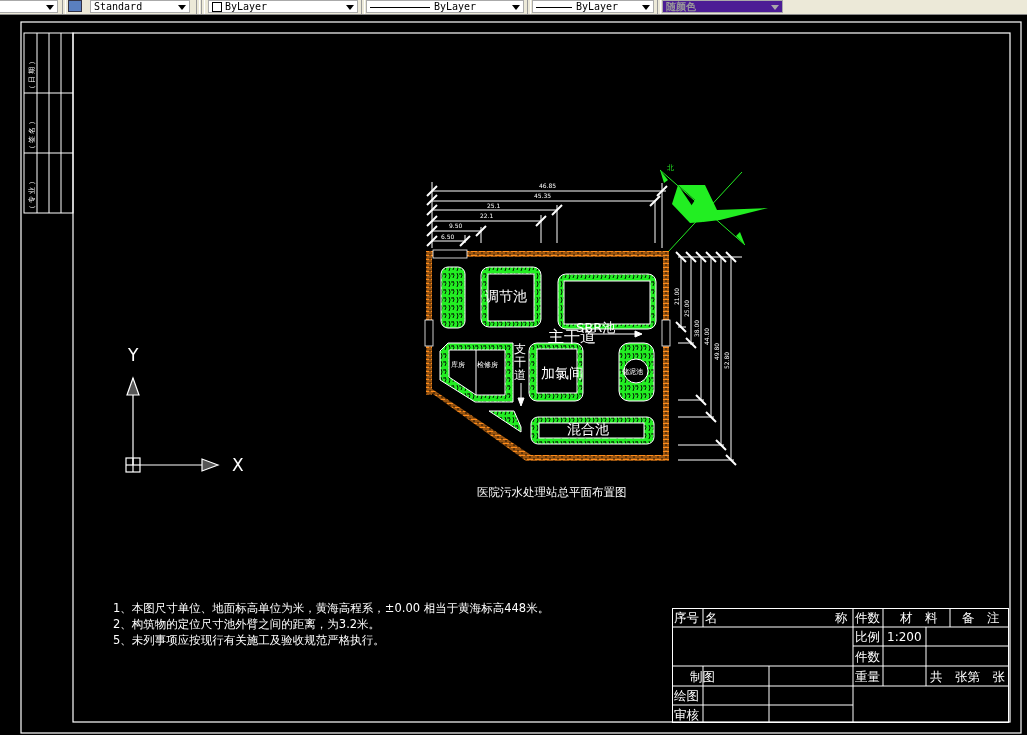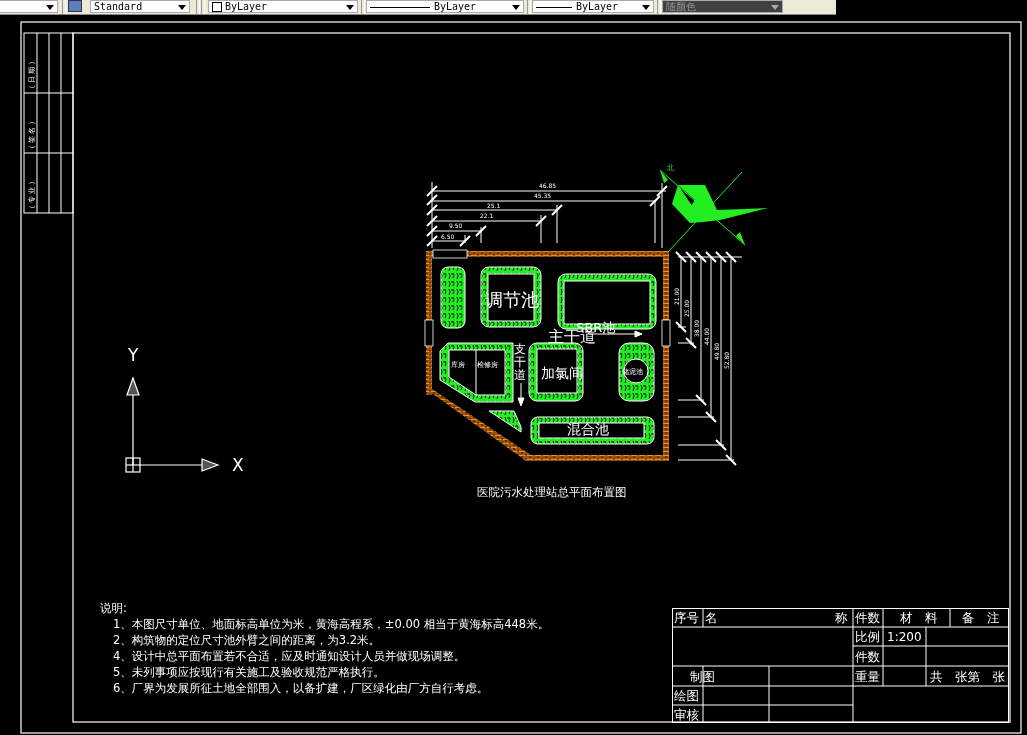--- a/index.html
+++ b/index.html
@@ -1,23 +1,23 @@
 <!DOCTYPE html>
 <html><head>
 <meta charset="utf-8">
 <style>
   html, body { margin:0; padding:0; }
   body { width:1027px; height:735px; background:#000; position:relative; overflow:hidden;
          font-family:"DejaVu Sans", sans-serif; }
-  .toolbar { position:absolute; left:0; top:0; width:836px; height:15px; background:#ece9d8;
+  .toolbar { position:absolute; left:0; top:0; width:1027px; height:15px; background:#ece9d8;
              border-bottom:1px solid #888; box-sizing:border-box; }
   .tb-field { position:absolute; top:0; height:13px; background:#fff; border:1px solid #aaa;
               box-sizing:border-box; font-family:"DejaVu Sans Mono", monospace; font-size:10px;
               line-height:11px; color:#000; padding-left:3px; white-space:nowrap; overflow:hidden; }
-  .tb-field.disabled { background:#404040; color:#999; }
+  .tb-field.disabled { background:#4c1d95; color:#999;font-weight:bold; }
   .tb-arrow { position:absolute; right:3px; top:4px; width:0; height:0;
               border-left:4px solid transparent; border-right:4px solid transparent; border-top:5px solid #000; }
   .tb-field.disabled .tb-arrow { border-top-color:#aaa; }
   .tb-sep { position:absolute; top:0; width:2px; height:14px; border-left:1px solid #999; border-right:1px solid #fff; }
   .tb-icon { position:absolute; left:68px; top:0; width:14px; height:12px; background:#5a7fc0; border:1px solid #334; box-sizing:border-box; }
   .lt-line { display:inline-block; width:60px; height:1px; background:#000; vertical-align:middle; margin-right:4px; }
   .chk { display:inline-block; width:8px; height:8px; border:1px solid #000; vertical-align:middle; margin-right:3px; background:#fff; }
 
   .drawing { position:absolute; left:0; top:15px; width:1027px; height:720px; }
   .txt { position:absolute; color:#fff; white-space:nowrap; }
@@ -218,39 +218,36 @@
 
   <div class="txt" style="left:668px;top:278px;font-size:6px;transform:rotate(-90deg);">21.00</div>
   <div class="txt" style="left:678px;top:290px;font-size:6px;transform:rotate(-90deg);">25.00</div>
   <div class="txt" style="left:688px;top:310px;font-size:6px;transform:rotate(-90deg);">38.00</div>
   <div class="txt" style="left:698px;top:318px;font-size:6px;transform:rotate(-90deg);">44.00</div>
   <div class="txt" style="left:708px;top:333px;font-size:6px;transform:rotate(-90deg);">49.80</div>
   <div class="txt" style="left:718px;top:342px;font-size:6px;transform:rotate(-90deg);">52.80</div>
 
   <div class="txt" style="left:667px;top:148px;font-size:7px;color:#22ee22;">北</div>
 
-  <div class="txt" style="left:485px;top:273px;font-size:18px;">调节池</div>
+  <div class="txt" style="left:485px;top:273px;font-size:14px;">调节池</div>
   <div class="txt" style="left:576px;top:277px;font-size:13px;margin-top:27px;">SBR池</div>
   <div class="txt" style="left:451px;top:345px;font-size:7px;">库房</div>
   <div class="txt" style="left:477px;top:345px;font-size:7px;">检修房</div>
   <div class="txt" style="left:541px;top:350px;font-size:14px;">加氯间</div>
   <div class="txt" style="left:622px;top:352px;font-size:7px;">储泥池</div>
   <div class="txt" style="left:567px;top:406px;font-size:14px;">混合池</div>
   <div class="txt" style="left:548px;top:312px;font-size:16px;">主干道</div>
   <div class="txt" style="left:514px;top:328px;font-size:12px;width:15px;line-height:13px;white-space:normal;">支干道</div>
 
   <div class="txt" style="left:469px;top:470px;font-size:11.5px;padding-left:8px;">医院污水处理站总平面布置图</div>
 
   <div class="notes">
-    <div>说明:</div>
     <div class="item">1、本图尺寸单位、地面标高单位为米，黄海高程系，±0.00 相当于黄海标高448米。</div>
     <div class="item">2、构筑物的定位尺寸池外臂之间的距离，为3.2米。</div>
-    <div class="item">4、设计中总平面布置若不合适，应及时通知设计人员并做现场调整。</div>
     <div class="item">5、未列事项应按现行有关施工及验收规范严格执行。</div>
-    <div class="item">6、厂界为发展所征土地全部围入，以备扩建，厂区绿化由厂方自行考虑。</div>
   </div>
 </div>
 
 <div class="tblock">
   <svg width="337" height="115" style="position:absolute;left:0;top:0">
     <g stroke="#fff" stroke-width="1" fill="none">
       <rect x="0.5" y="0.5" width="336" height="114"></rect>
       <line x1="0" y1="19" x2="337" y2="19"></line>
       <line x1="181" y1="38" x2="337" y2="38"></line>
       <line x1="181" y1="58" x2="337" y2="58"></line>

